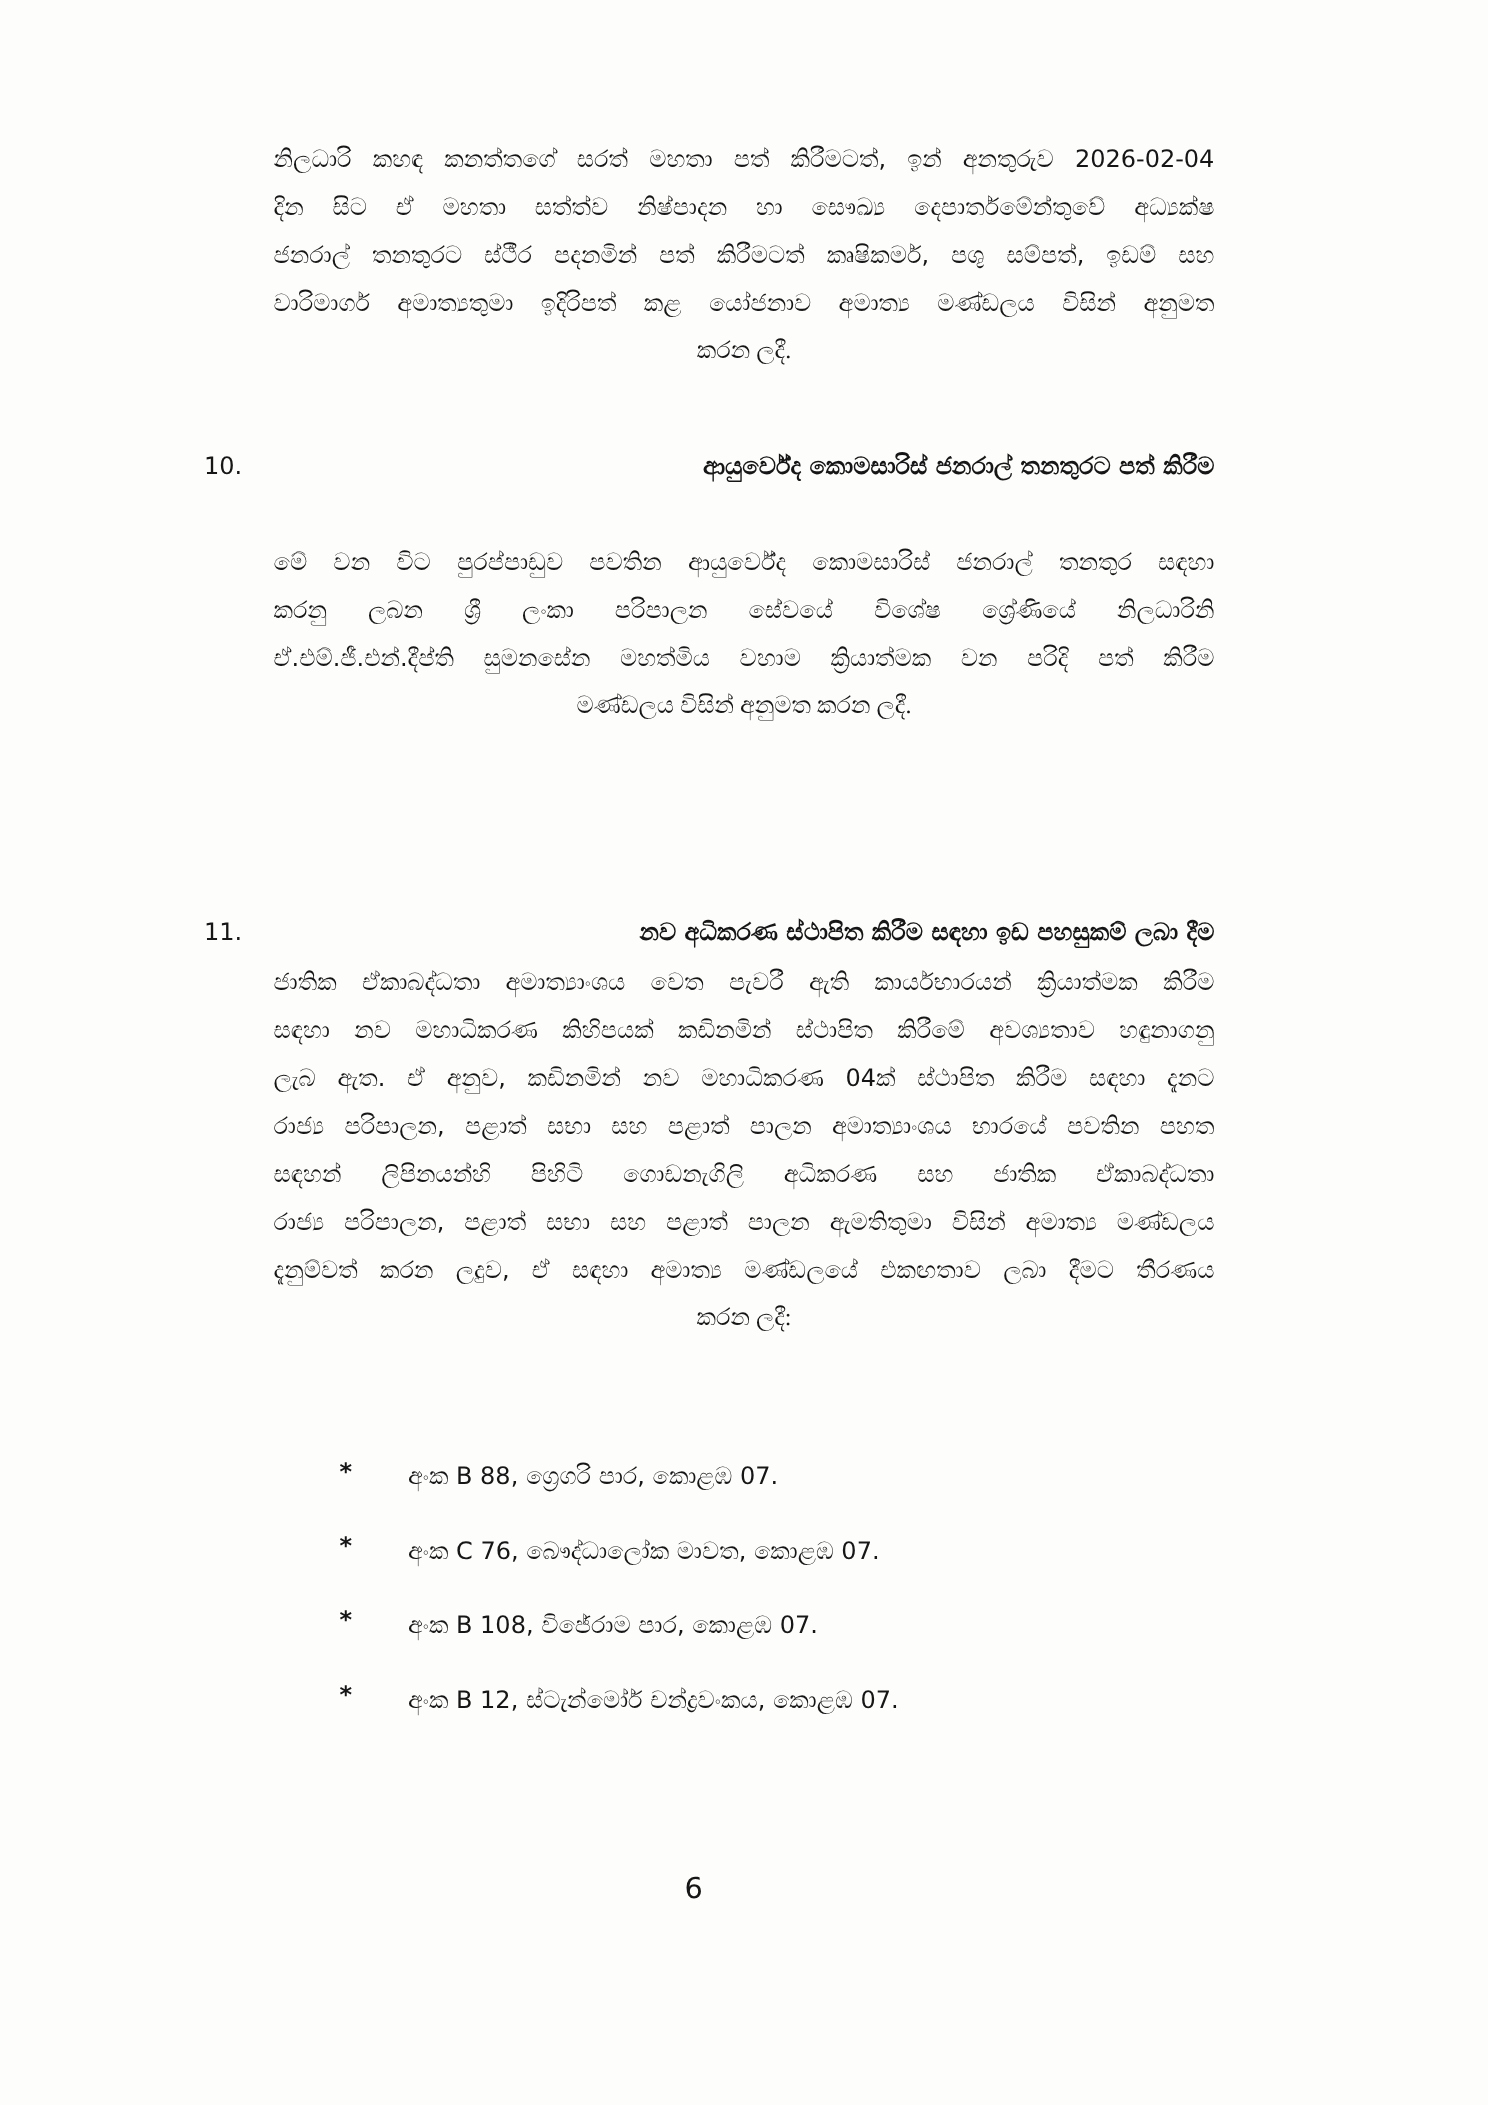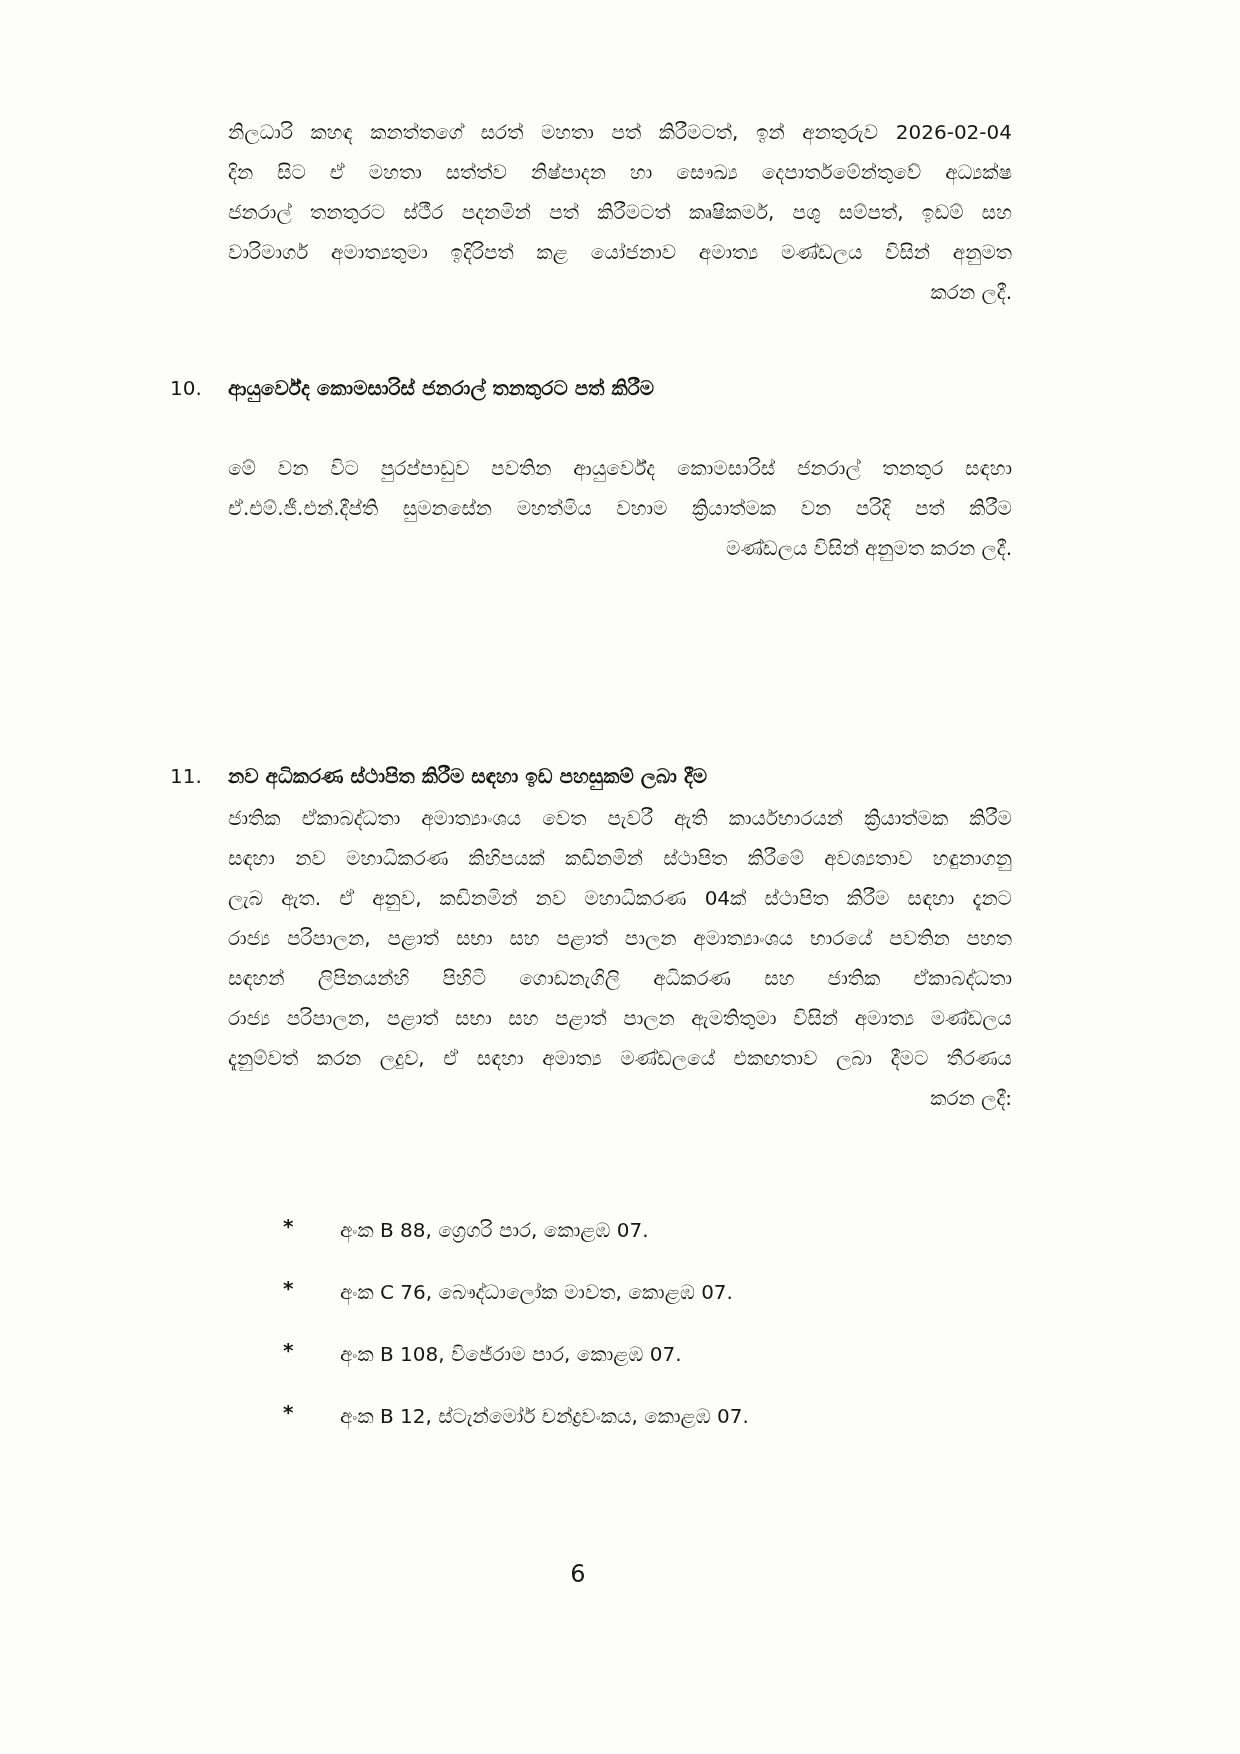--- a/index.html
+++ b/index.html
@@ -14,22 +14,22 @@
   }
   .block {
     position: absolute;
     left: 228px;
     width: 784px;
     font-size: 20px;
     line-height: 40px;
   }
   
   .jl { text-align: justify; text-align-last: justify; white-space: normal; }
-  .ll { text-align: right; }
-  .heading-row { position: relative; font-weight: bold; }
+  .ll { text-align: center; font-family: Liberation Serif, serif; }
+  .heading-row { position: relative; font-weight: bold; text-align: right; }
   .secnum {
     position: absolute;
     left: -58px;
     top: 0;
     font-weight: normal;
   }
   .brow { position: relative; height: 62px; }
   .bmark { position: absolute; left: 55px; top: -4px; font-weight: bold; }
   .btext { position: absolute; left: 112px; top: 0; white-space: nowrap; }
   .pagenum {
@@ -54,20 +54,21 @@
     <div class="ll">කරන ලදී.</div>
   </div>
 
   <div class="block heading-row" style="top:368px">
     <span class="secnum">10.</span>
     <span>ආයුර්වේද කොමසාරිස් ජනරාල් තනතුරට පත් කිරීම</span>
   </div>
 
   <div class="block" style="top:448px">
     <div class="jl">මේ වන විට පුරප්පාඩුව පවතින ආයුර්වේද කොමසාරිස් ජනරාල් තනතුර සඳහා</div>
+    <div class="jl">කරනු ලබන ශ්‍රී ලංකා පරිපාලන සේවයේ විශේෂ ශ්‍රේණියේ නිලධාරිනි</div>
     <div class="jl">ඒ.එම්.ජී.එන්.දීප්ති සුමනසේන මහත්මිය වහාම ක්‍රියාත්මක වන පරිදි පත් කිරීම</div>
     <div class="ll">මණ්ඩලය විසින් අනුමත කරන ලදී.</div>
   </div>
 
   <div class="block heading-row" style="top:716px">
     <span class="secnum">11.</span>
     <span>නව අධිකරණ ස්ථාපිත කිරීම සඳහා ඉඩ පහසුකම් ලබා දීම</span>
   </div>
 
   <div class="block" style="top:798px">

